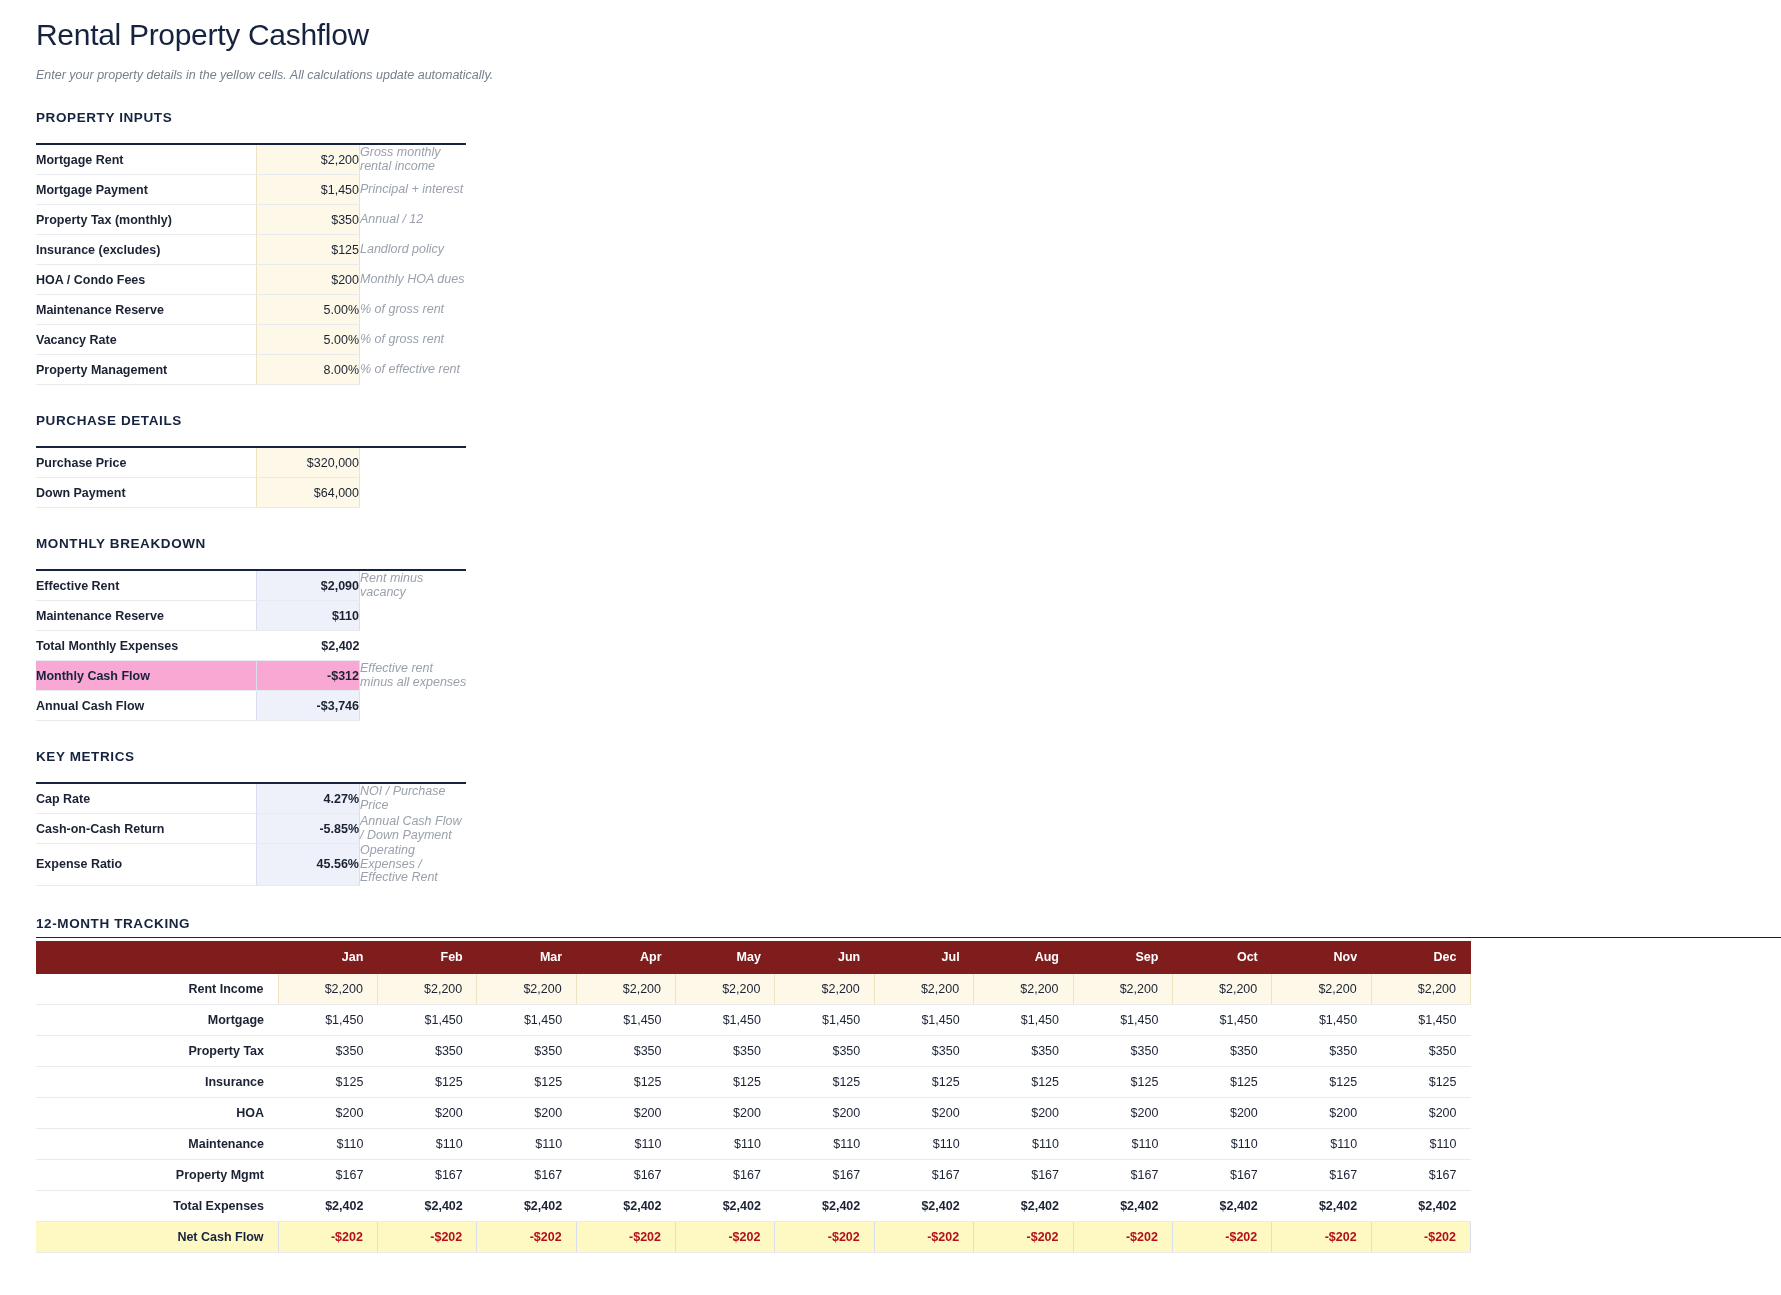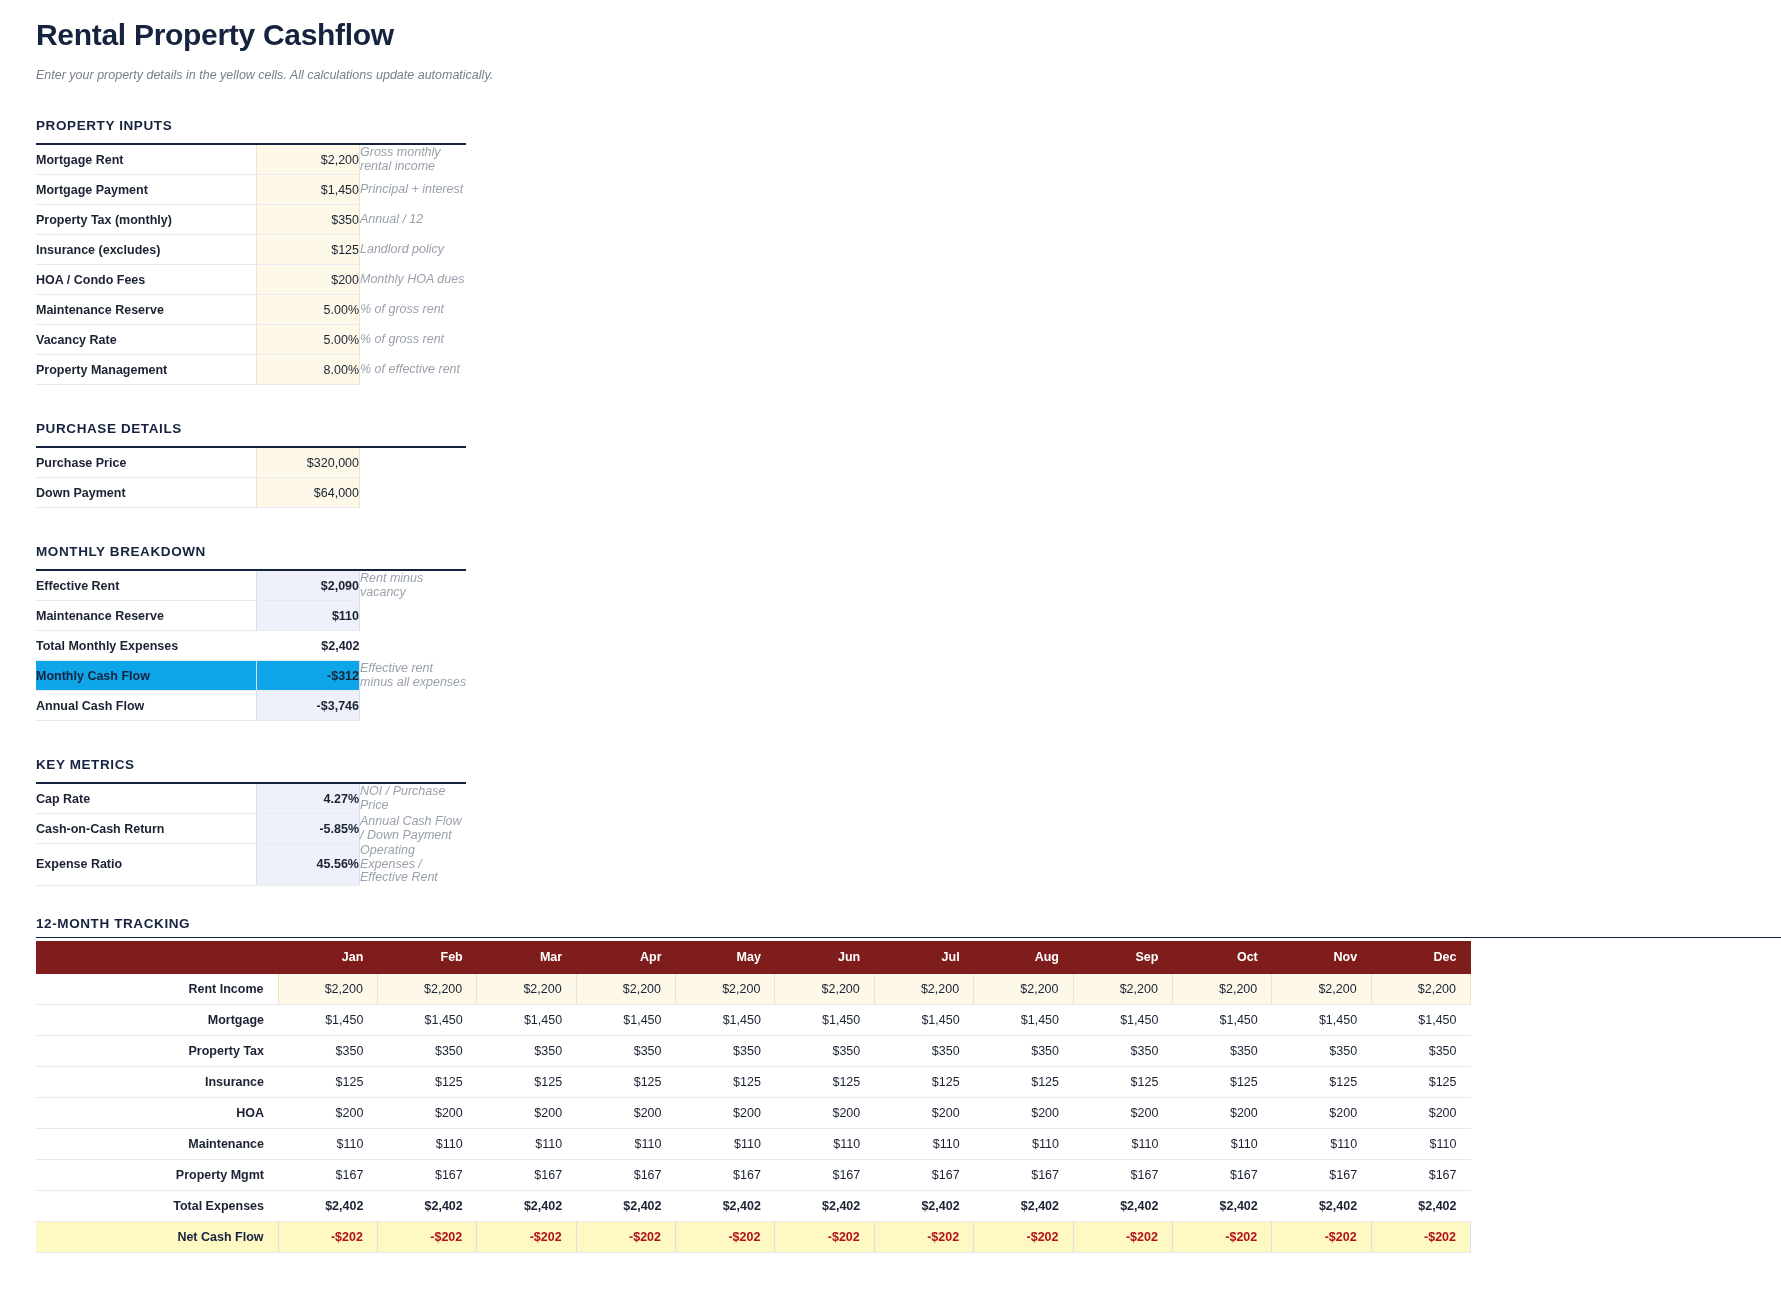--- a/index.html
+++ b/index.html
@@ -19,40 +19,40 @@
     width: 1781px;
     height: 1295px;
     padding: 0;
     box-sizing: border-box;
   }
   .inner {
     padding: 18px 36px 0 36px;
   }
   h1.title {
     font-size: 30px;
-    font-weight: bold;
+    font-weight: normal;
     color: #16233f;
     margin: 0 0 0 0;
     letter-spacing: -0.3px;
   }
   .subtitle {
     font-style: italic;
     font-size: 12.5px;
     color: #777f8b;
     margin-top: 16px;
     margin-bottom: 0;
   }
   .section-title {
     font-size: 13.5px;
     font-weight: bold;
     color: #16233f;
     letter-spacing: 0.6px;
-    margin-top: 36px;
+    margin-top: 28px;
     margin-bottom: 0;
-    padding-bottom: 10px;
+    padding-bottom: 18px;
     border-bottom: 2px solid #16233f;
     width: 430px;
     box-sizing: border-box;
   }
   table.kv {
     border-collapse: collapse;
     width: 430px;
     table-layout: fixed;
     margin-top: 0;
   }
@@ -95,21 +95,21 @@
     border-left: 1px solid #d9def0;
     border-right: 1px solid #d9def0;
     font-weight: bold;
   }
   .plain-cell {
     background: transparent;
     font-weight: bold;
   }
   tr.highlight td.k,
   tr.highlight td.v {
-    background: #0ea5e9;
+    background: #f9a8d4;
   }
   tr.highlight td.k {
     color: #16233f;
   }
   tr.totalrow td.k, tr.totalrow td.v {
     border-top: 1.5px solid #16233f;
   }
 
   
   .track-wrap {

